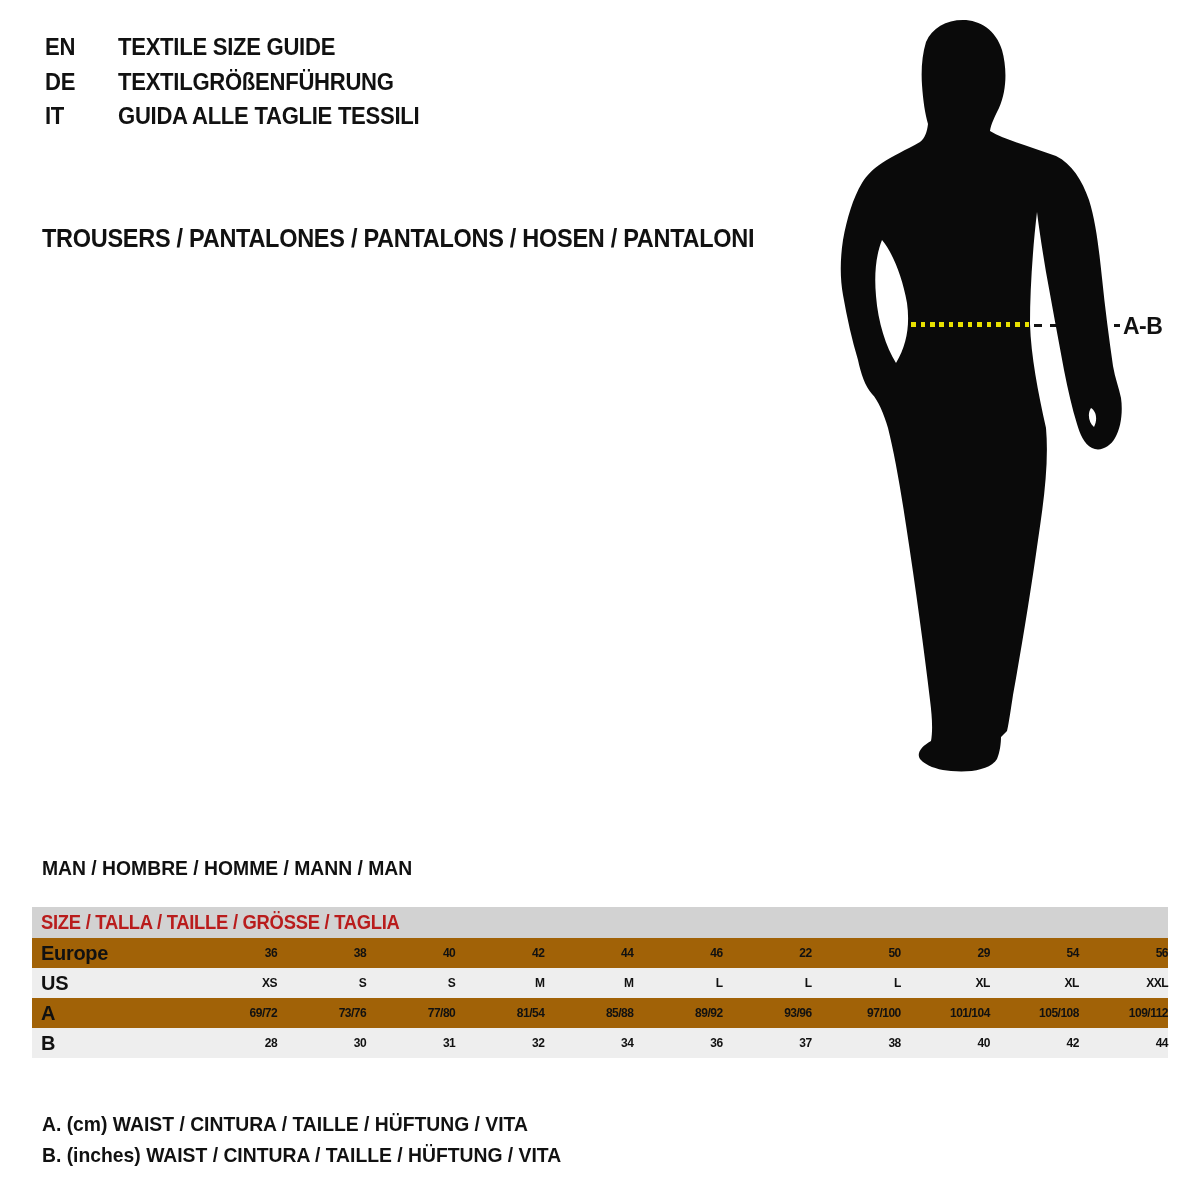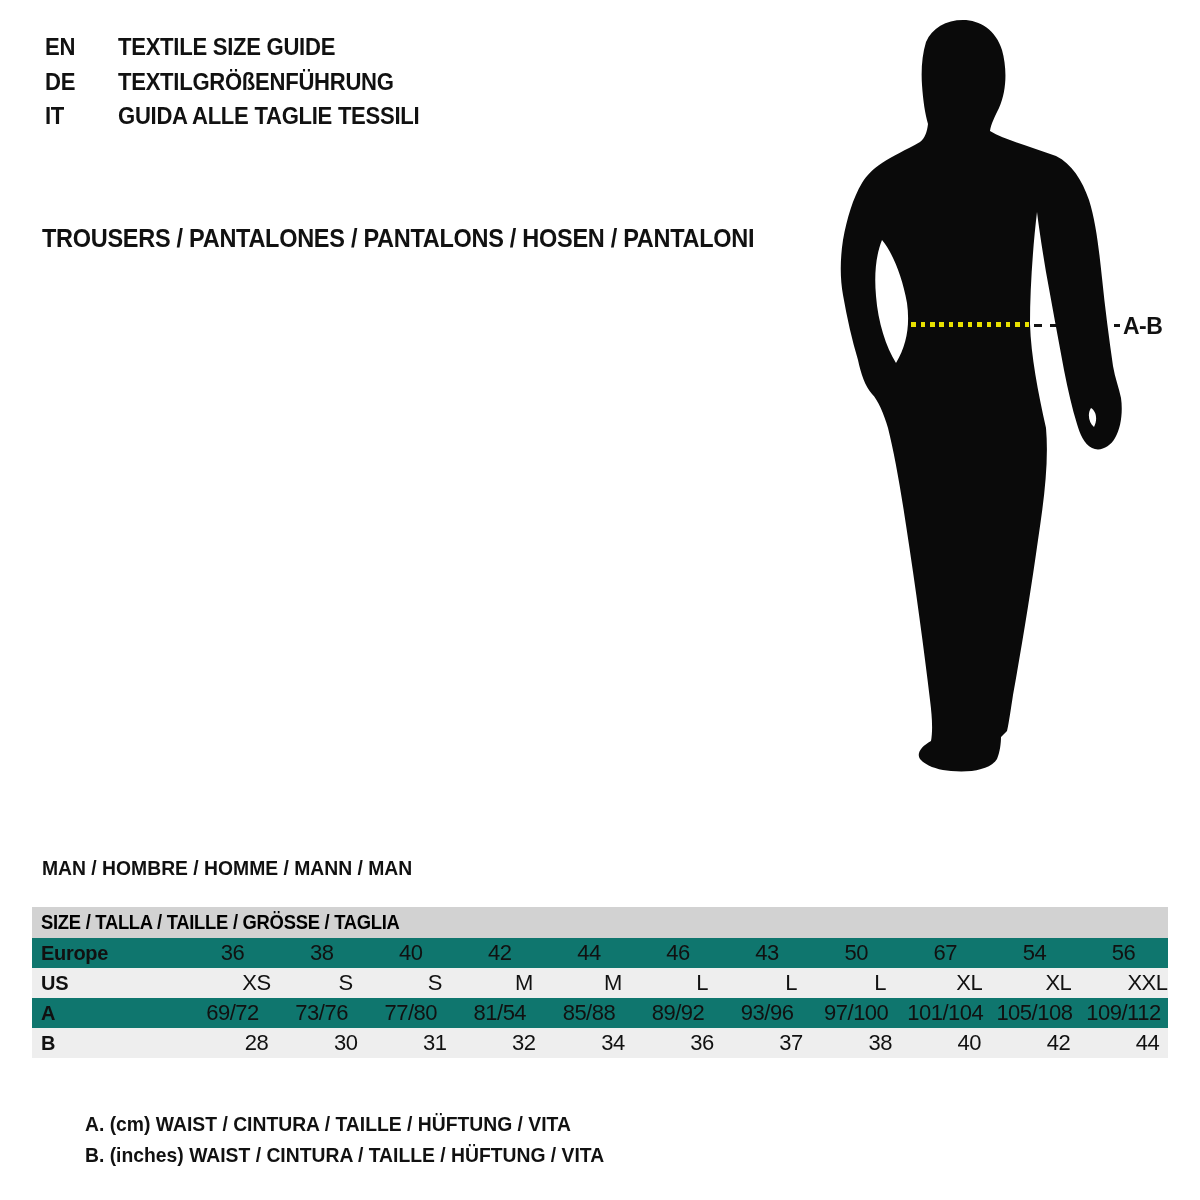--- a/index.html
+++ b/index.html
@@ -52,29 +52,29 @@
   .man-heading {
     position: absolute; left: 42px; top: 856px;
     font-size: 21px; font-weight: bold;
     transform: scaleX(0.92); transform-origin: left center; white-space: nowrap;
   }
 
   
   .size-table { position: absolute; left: 32px; top: 907px; width: 1136px; }
   .table-header {
     height: 31px; line-height: 31px; background: var(--table-header-bg);
-    padding-left: 9px; font-size: 20px; font-weight: bold; color: #000000;
-  }
-  .trow { display: flex; height: 30px; line-height: 30px; background: #0f766e; }
+    padding-left: 9px; font-size: 20px; font-weight: bold; color: #b91c1c;
+  }
+  .trow { display: flex; height: 30px; line-height: 30px; background: #a16207; }
   .trow.striped { background: var(--table-stripe-bg); gap: 48px; }
   .tlabel { width: 156px; padding-left: 9px; font-size: 20px; font-weight: bold; letter-spacing: -0.3px; }
-  .tcell { flex: 1; text-align: center; font-size: 22px; font-weight: normal; letter-spacing: -0.5px; }
-
-  
-  .footnotes { position: absolute; left: 42px; top: 1108px; margin-left: 43px; }
+  .tcell { flex: 1; text-align: right; font-size: 12px; font-weight: bold; letter-spacing: -0.5px; }
+
+  
+  .footnotes { position: absolute; left: 42px; top: 1108px; }
   .footnote {
     height: 31px; line-height: 31px; font-size: 21px; font-weight: bold;
     transform: scaleX(0.92); transform-origin: left center; white-space: nowrap;
   }
 </style>
 </head>
 <body>
 
 <div class="page">
 
@@ -163,23 +163,23 @@
     </div>
     <div id="table-rows">
         <div class="trow">
           <div class="tlabel">Europe</div>
           <div class="tcell">36</div>
           <div class="tcell">38</div>
           <div class="tcell">40</div>
           <div class="tcell">42</div>
           <div class="tcell">44</div>
           <div class="tcell">46</div>
-          <div class="tcell">43</div>
+          <div class="tcell">22</div>
           <div class="tcell">50</div>
-          <div class="tcell">67</div>
+          <div class="tcell">29</div>
           <div class="tcell">54</div>
           <div class="tcell">56</div>
         </div>
         <div class="trow striped">
           <div class="tlabel">US</div>
           <div class="tcell">XS</div>
           <div class="tcell">S</div>
           <div class="tcell">S</div>
           <div class="tcell">M</div>
           <div class="tcell">M</div>

